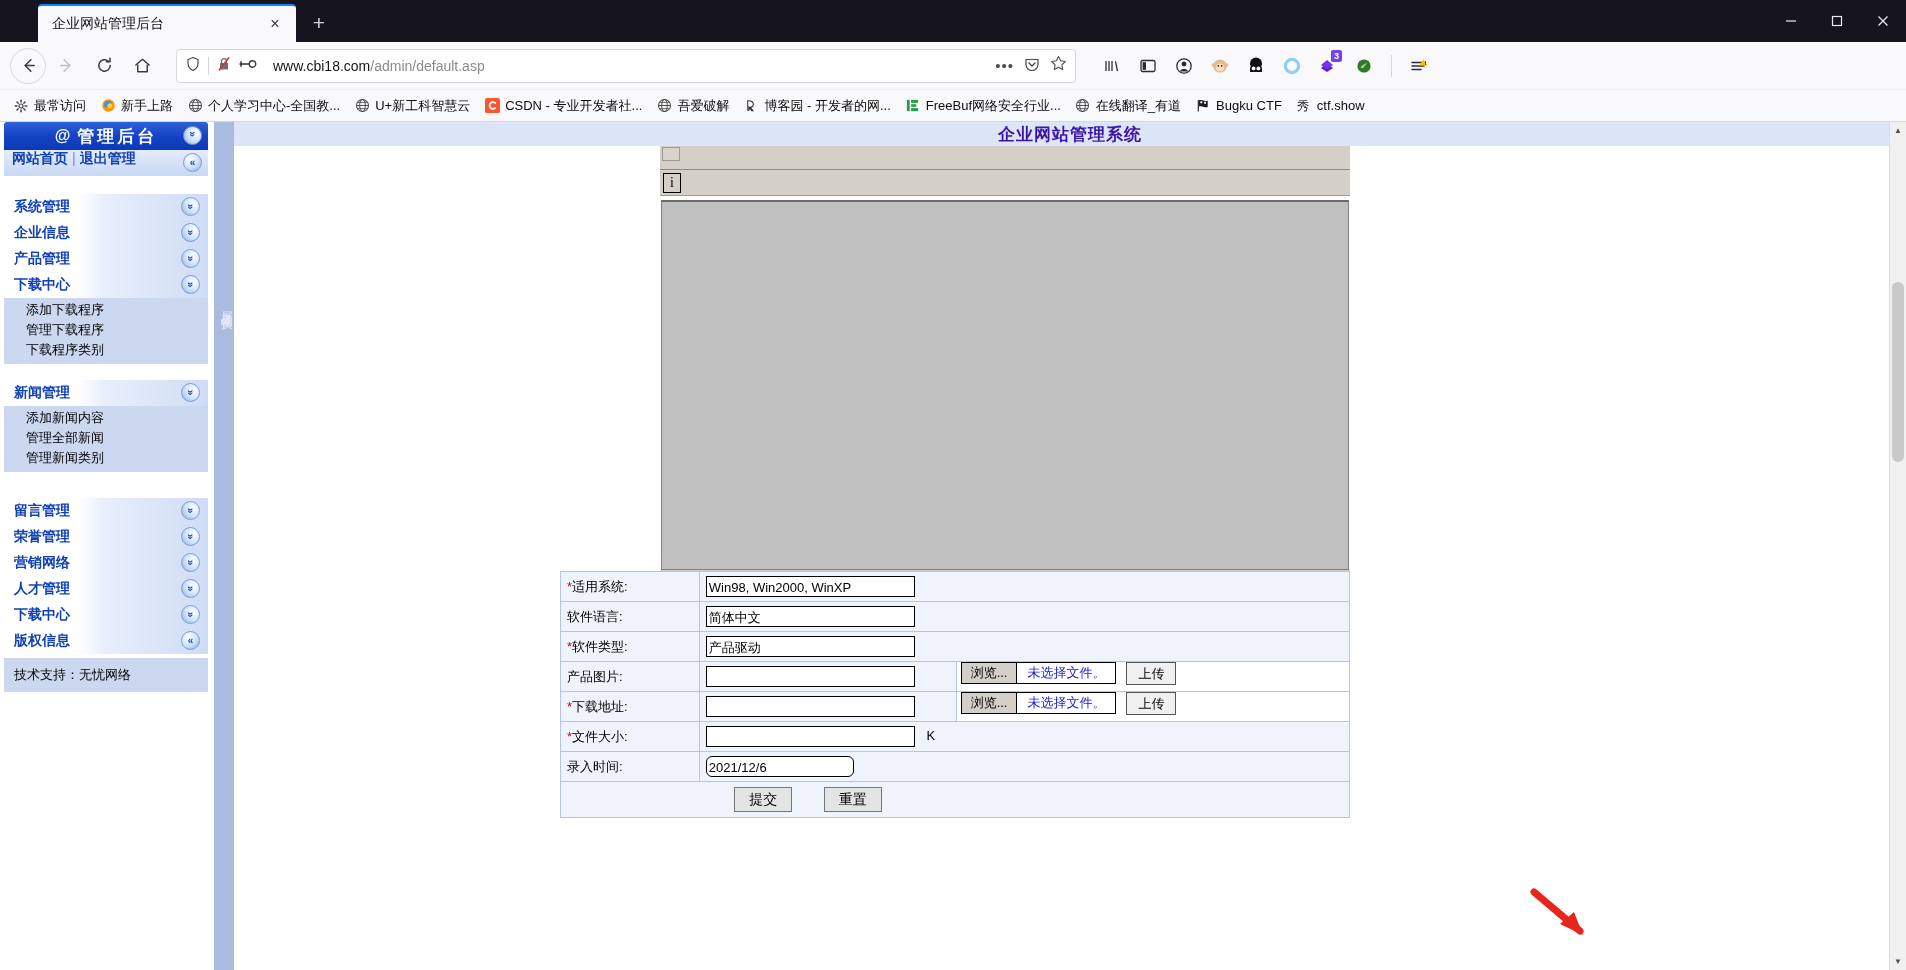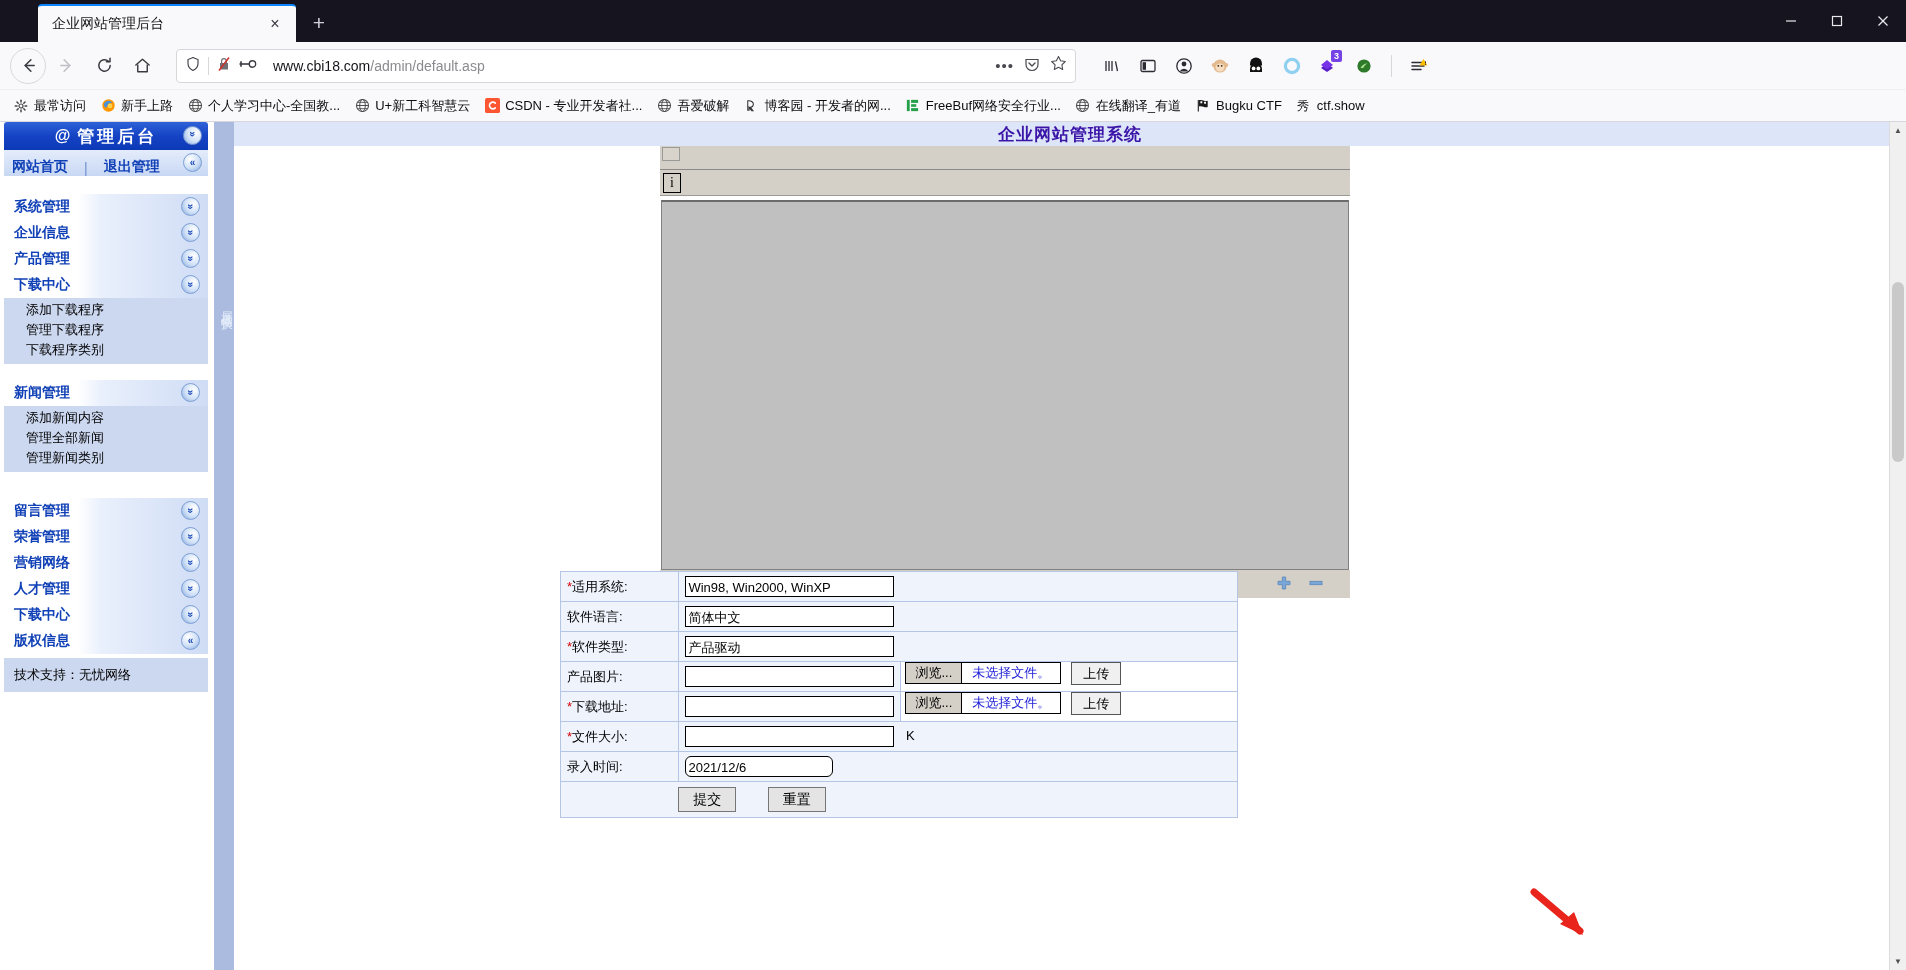--- a/index.html
+++ b/index.html
@@ -116,22 +116,22 @@
     width: 19px; height: 19px; border-radius: 50%;
     background: radial-gradient(circle at 35% 30%, #ffffff 0%, #cfe0f7 55%, #7ea4dd 100%);
     border: 1px solid #7d9fd4; color: #1b4ab8; font-size: 10px;
     display: flex; align-items: center; justify-content: center;
     line-height: 1; font-weight: 700;
   }
   .panel-head .chev { position: absolute; right: 6px; top: 4px; }
 
   .panel-sub {
     height: 26px; background: linear-gradient(to bottom,#e4ecfb,#c8d8f4);
-    display: flex; align-items: flex-end; padding: 0 8px;
-    font-size: 14px; font-weight: 700; color: #1141b6; position: relative; gap: 12px;
+    display: flex; align-items: flex-start; padding: 0 8px;
+    font-size: 14px; font-weight: 700; color: #1141b6; position: relative;
   }
   .panel-sub .chev { position: absolute; right: 6px; top: 3px; }
   .panel-sub .bar { color:#6f8fd0; margin: 0 4px; font-weight:400; }
 
   .spacer-white { height: 18px; background: #fff; }
 
   .grp-row {
     height: 26px; display: flex; align-items: center; position: relative;
     background: linear-gradient(to right, #ffffff 0%, #ffffff 36%, #e9f0fc 48%, #cfdcf5 100%);
     padding-left: 10px;
@@ -218,21 +218,21 @@
   .i-text { background: linear-gradient(#eaf1fc,#a9c6ea); border:1px solid #5f86bd; }
   .i-prev { background: radial-gradient(circle at 35% 30%,#bfe8a8,#2f8f3a);
             border-radius:50%; border:1px solid #1f6b28; }
   .ed-zoom { position:absolute; right: 26px; display:flex; gap:16px; align-items:center; }
   .zplus, .zminus {
     color:#6f9bd1; font-size:17px; line-height:1; font-weight:700;
   }
 
   
   .formtable {
-    position: absolute; left: 326px; top: 425px; width: 678px;
+    position: absolute; left: 326px; top: 425px; width: 790px;
     border-collapse: collapse; font-size: 13px;
   }
   .formtable td {
     border: 1px solid #b4c6e4; background: #eef3fc; padding: 0 6px;
     height: 30px; vertical-align: middle; color: #000;
   }
   .lblcell { width: 120px; }
   .req { color: #d00000; }
   .inp {
     height: 21px; border: 1px solid #000; background: #fff;

